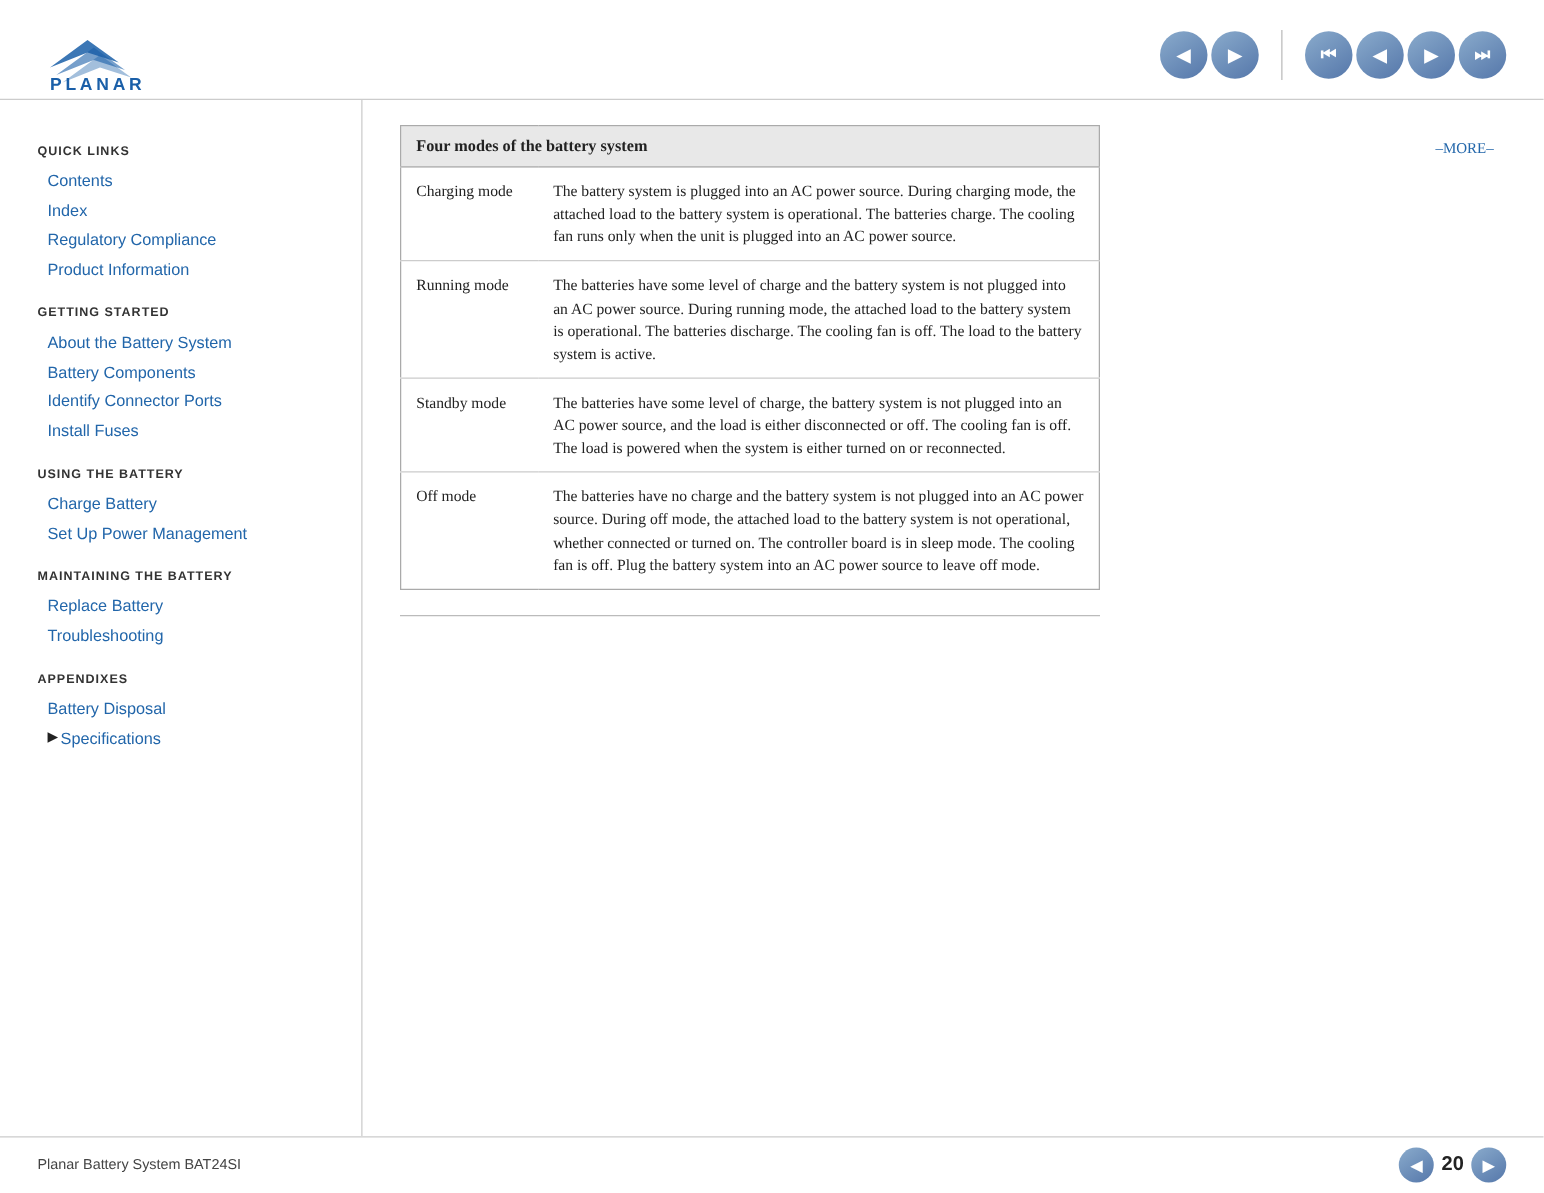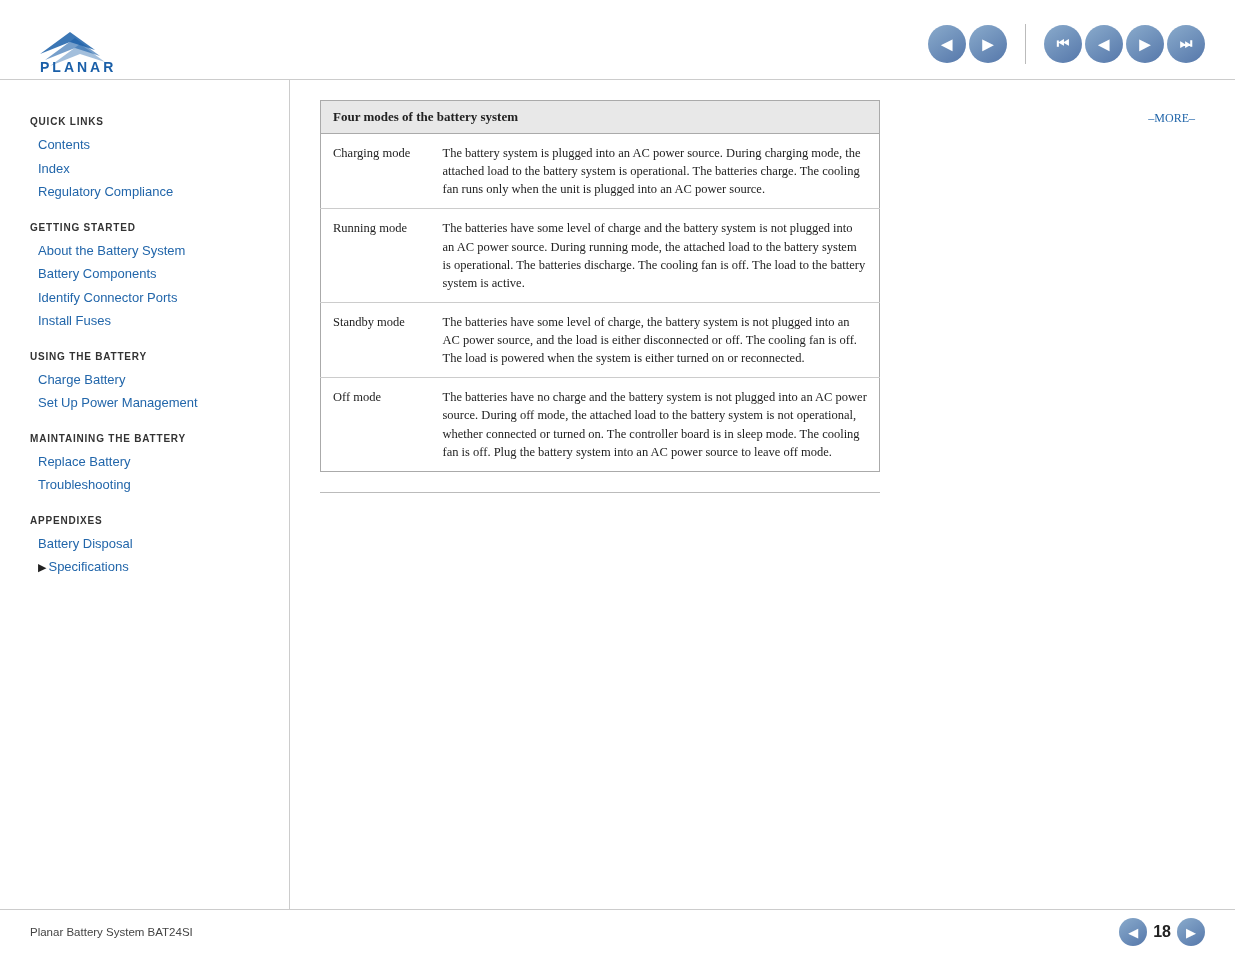--- a/index.html
+++ b/index.html
@@ -288,20 +288,21 @@
     </div>
   </div>
 
   <div class="body-area">
 
     <div class="sidebar">
     <div class="sidebar-section-title">QUICK LINKS</div>
         <a class="sidebar-link" href="#"><span>Contents</span></a>
         <a class="sidebar-link" href="#"><span>Index</span></a>
         <a class="sidebar-link" href="#"><span>Regulatory Compliance</span></a>
+        <a class="sidebar-link" href="#"><span>Product Information</span></a>
         <div class="sidebar-section-title">GETTING STARTED</div>
         <a class="sidebar-link" href="#"><span>About the Battery System</span></a>
         <a class="sidebar-link" href="#"><span>Battery Components</span></a>
         <a class="sidebar-link" href="#"><span>Identify Connector Ports</span></a>
         <a class="sidebar-link" href="#"><span>Install Fuses</span></a>
         <div class="sidebar-section-title">USING THE BATTERY</div>
         <a class="sidebar-link" href="#"><span>Charge Battery</span></a>
         <a class="sidebar-link" href="#"><span>Set Up Power Management</span></a>
         <div class="sidebar-section-title">MAINTAINING THE BATTERY</div>
         <a class="sidebar-link" href="#"><span>Replace Battery</span></a>
@@ -351,20 +352,20 @@
     </div>
 
   </div>
 
   <div class="bottom-bar">
     <span>Planar Battery System BAT24SI</span>
     <div class="page-nav">
       <button class="page-arrow-btn">
         <span>◀</span>
       </button>
-      <span class="page-num">18</span>
+      <span class="page-num">20</span>
       <button class="page-arrow-btn">
         <span>▶</span>
       </button>
     </div>
   </div>
 
 </div>
 
 </body></html>

